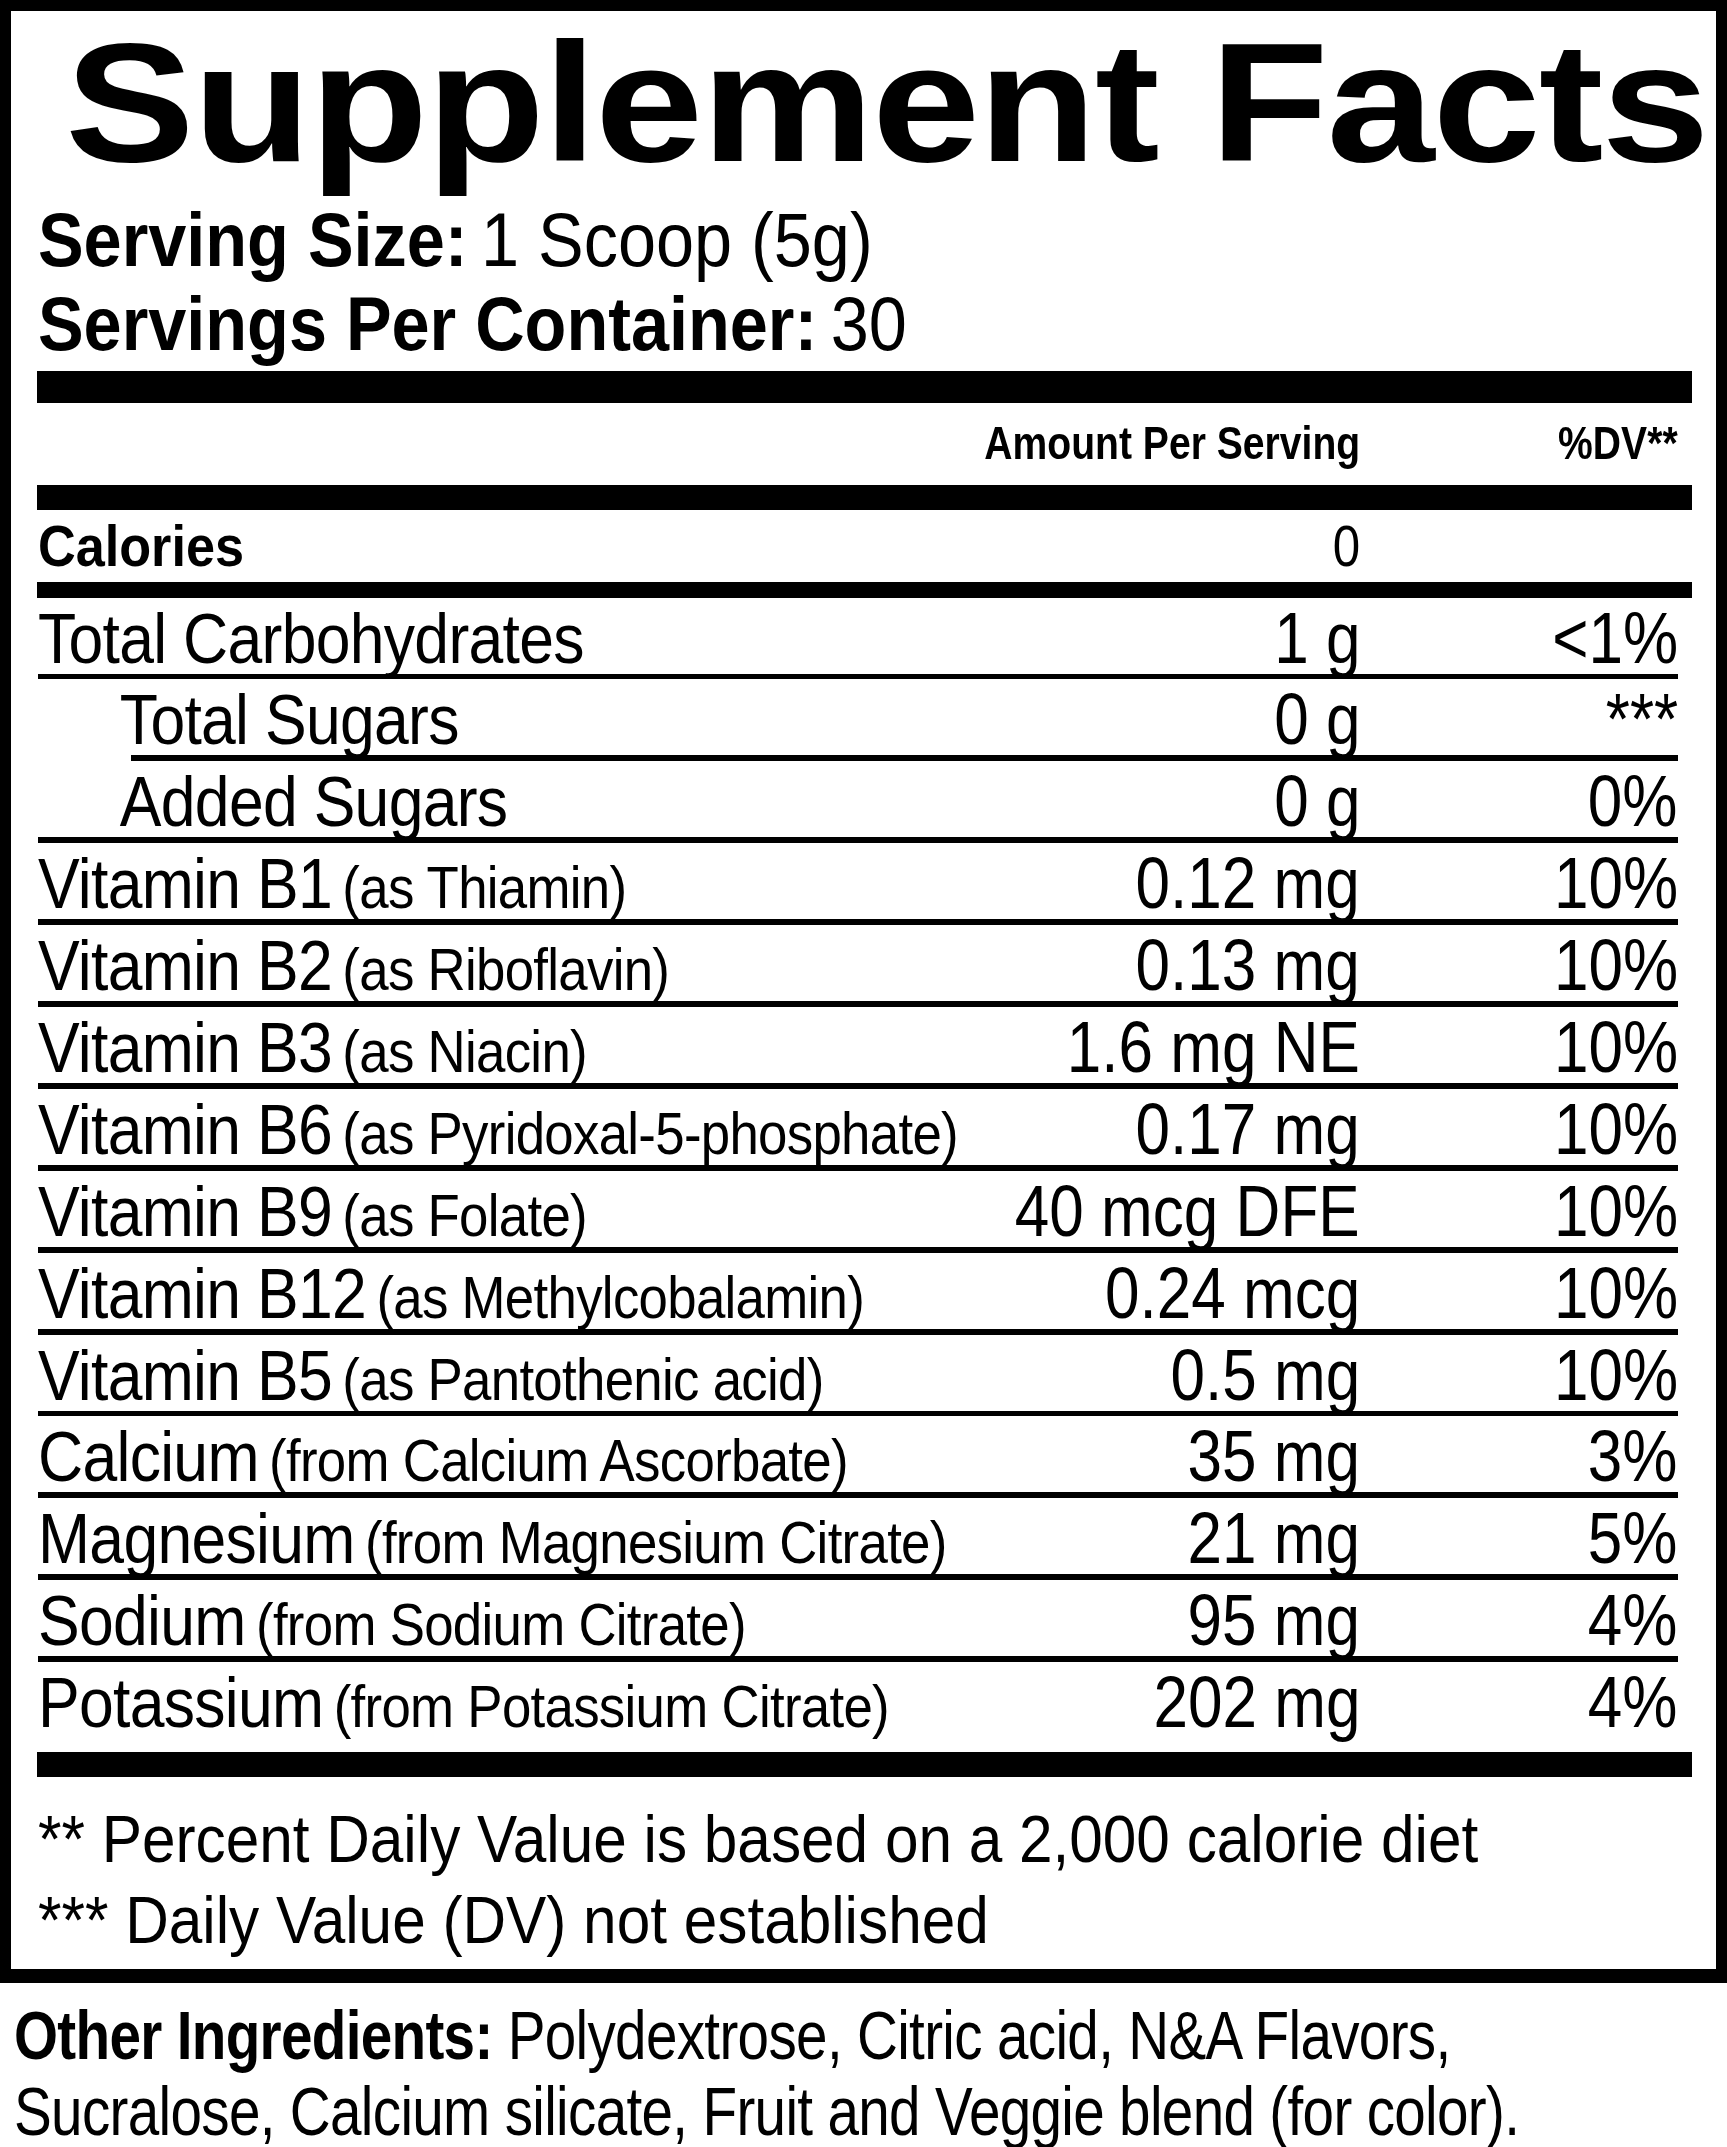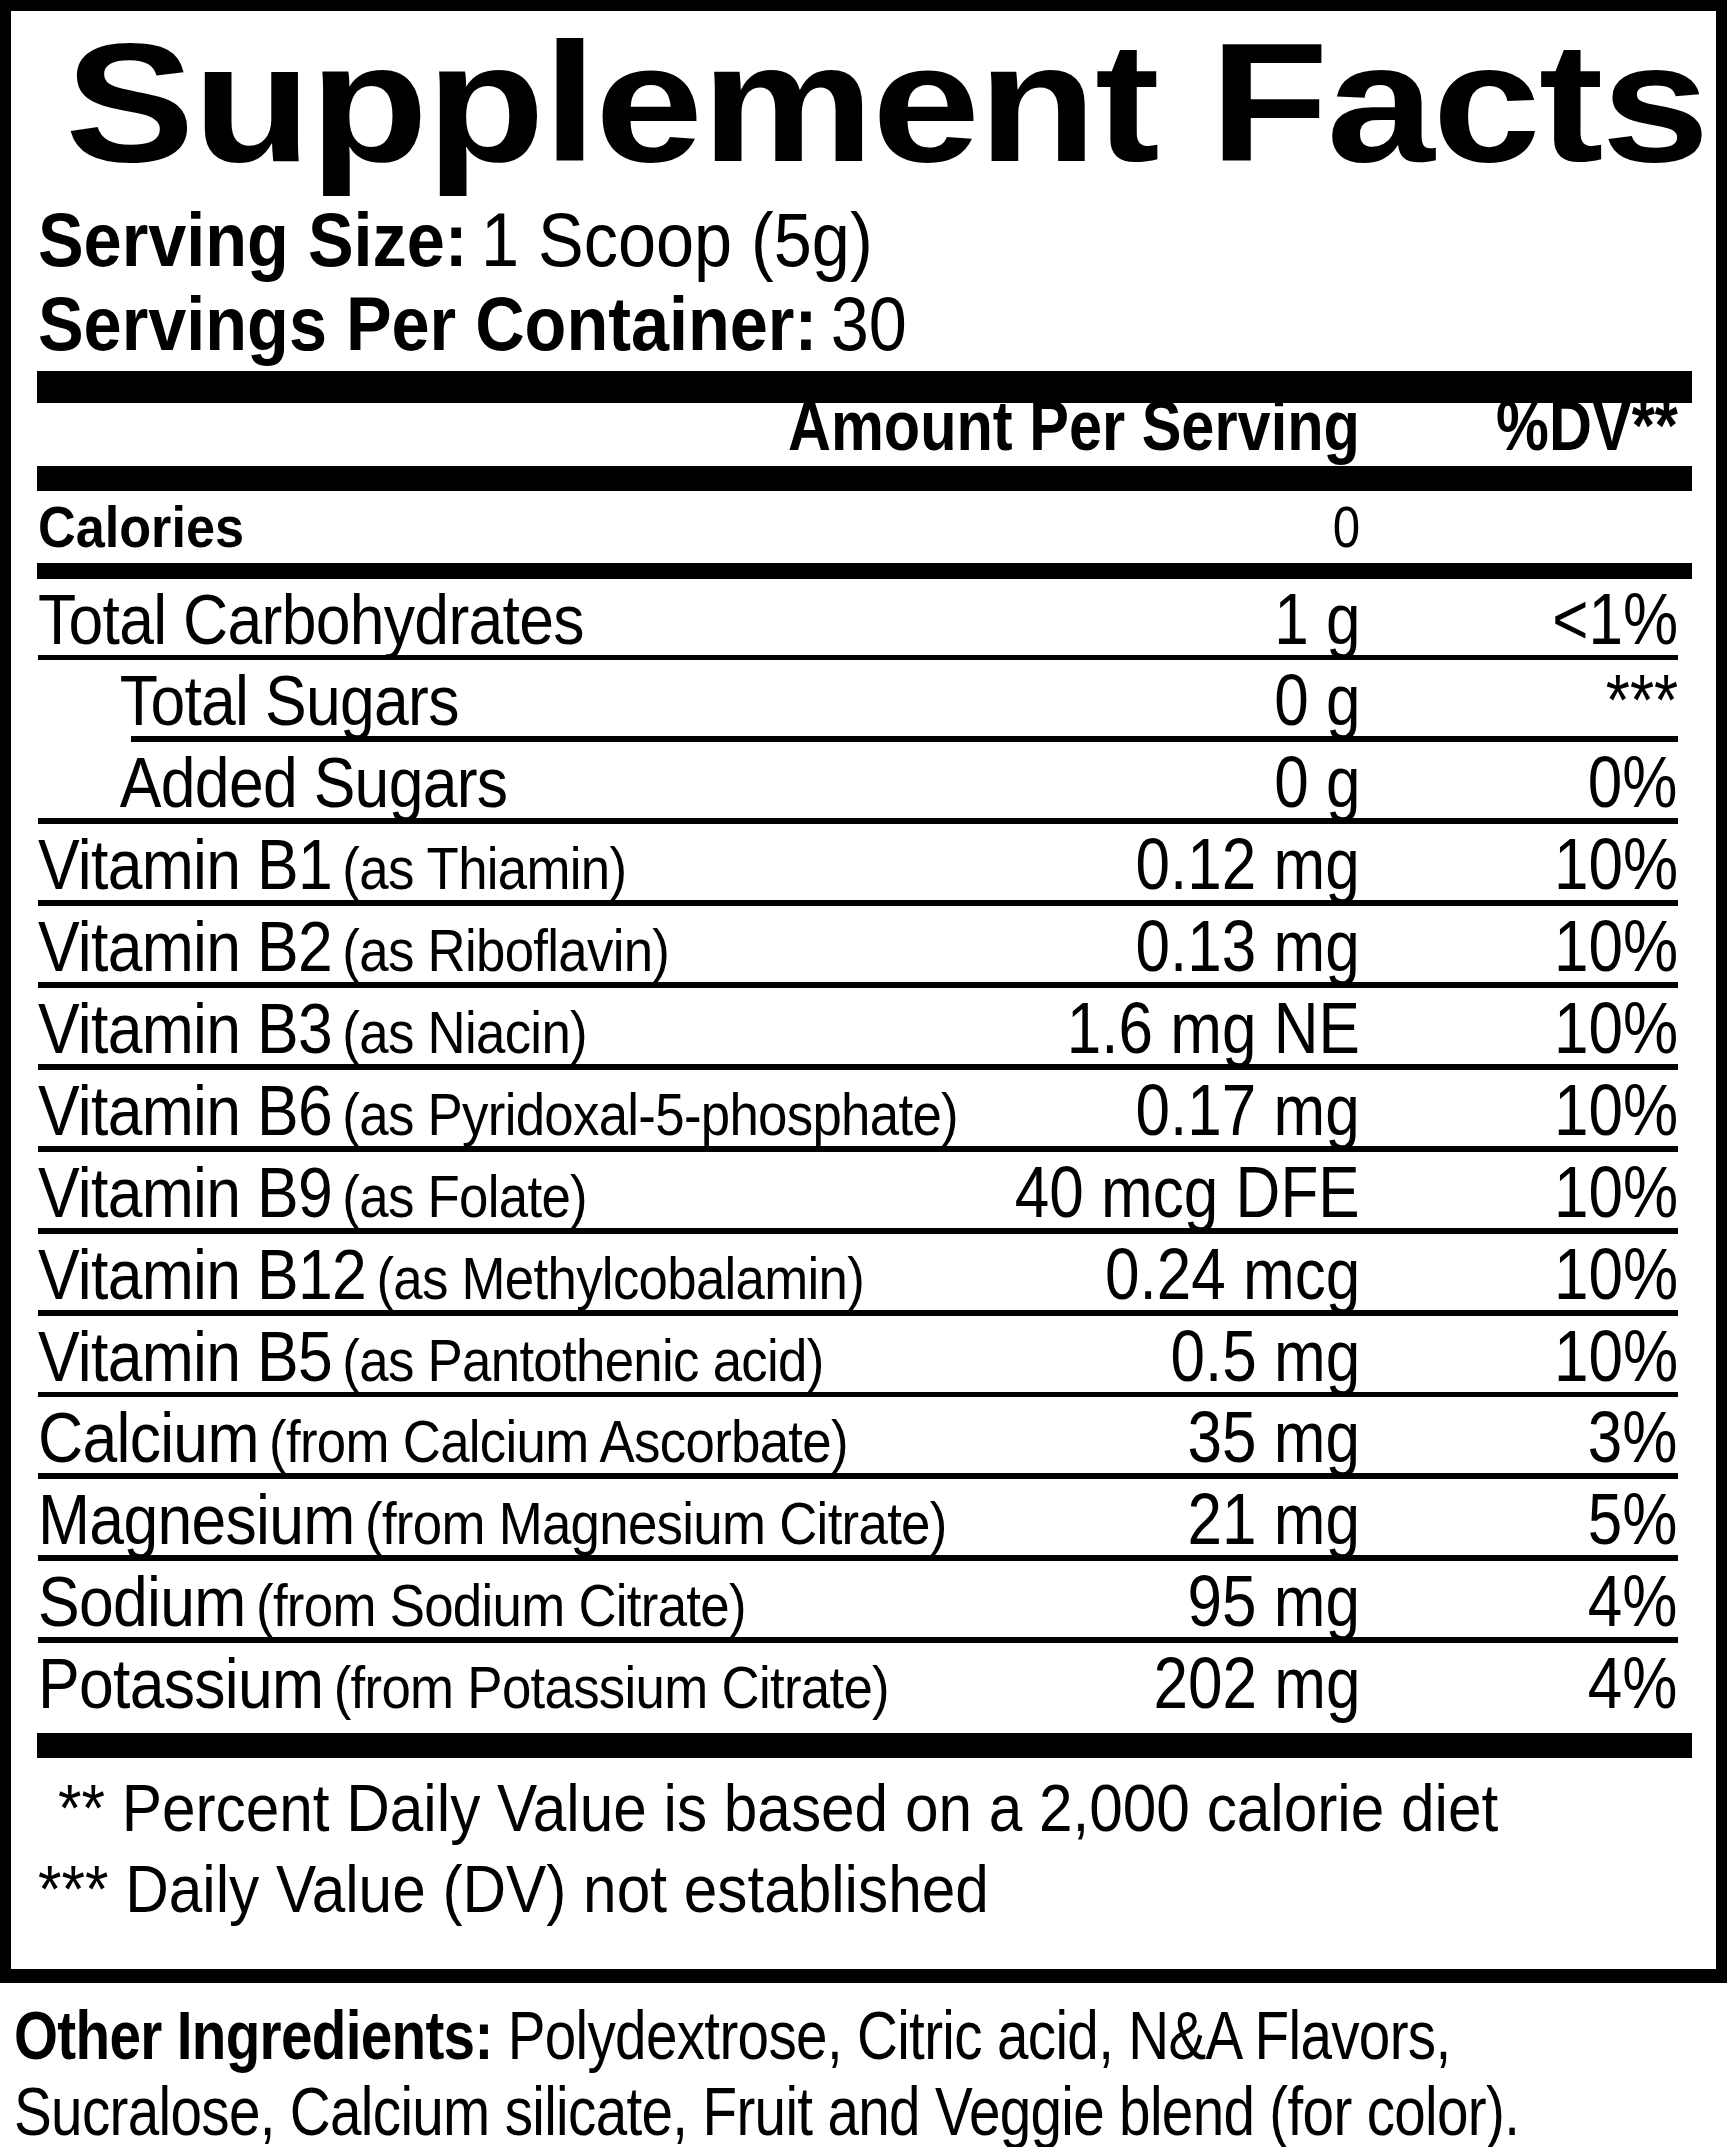--- a/index.html
+++ b/index.html
@@ -44,23 +44,23 @@
 
   
   .bar { background: #000; margin-left: 26px; margin-right: 23.6px; }
   .bar-1 { height: 32px; margin-top: 4.2px; }
   .bar-2 { height: 25px; }
   .bar-3 { height: 16px; }
   .bar-4 { height: 25px; margin-top: 14.3px; }
 
   
   .hdr-row {
-    display: flex; align-items: flex-end;
-    height: 63px; line-height: 79px;
-    font-size: 70px; font-weight: bold;
+    display: flex; align-items: center;
+    height: 82px; line-height: 79px;
+    font-size: 46px; font-weight: bold;
   }
   .fill { flex: 1 1 auto; }
   .dv-col { flex: 0 0 318px; width: 318px; text-align: right; }
 
   
   .cal-row {
     display: flex; align-items: baseline;
     height: 72px; line-height: 72px;
     font-size: 58px;
   }
@@ -76,21 +76,21 @@
   .n-row .amt   { font-size: 73px; }
   .n-row .dv-col{ font-size: 73px; }
   .n-row.indent .name-group { padding-left: 93px; }
 
   
   .sep { height: 5.9px; background: #000; margin-left: 27px; margin-right: 38px; }
   .sep.indent { margin-left: 120px; }
 
   
   .footnote { font-size: 67px; line-height: 71px; }
-  .footnote.f1 { margin-top: 14px; text-align: center; }
+  .footnote.f1 { margin-top: 26px; }
   .footnote.f2 { margin-top: 10px; }
 
   
   .other-ing {
     margin-top: 15px;
     padding: 0 11.8px 0 13.5px;
     font-size: 69px; line-height: 76px;
   }
   .other-ing .oi-line { display: block; }
   .other-ing .oi-scale { display: inline-block; transform: scaleX(0.82); transform-origin: left center; white-space: nowrap; letter-spacing: -0.8px; }

